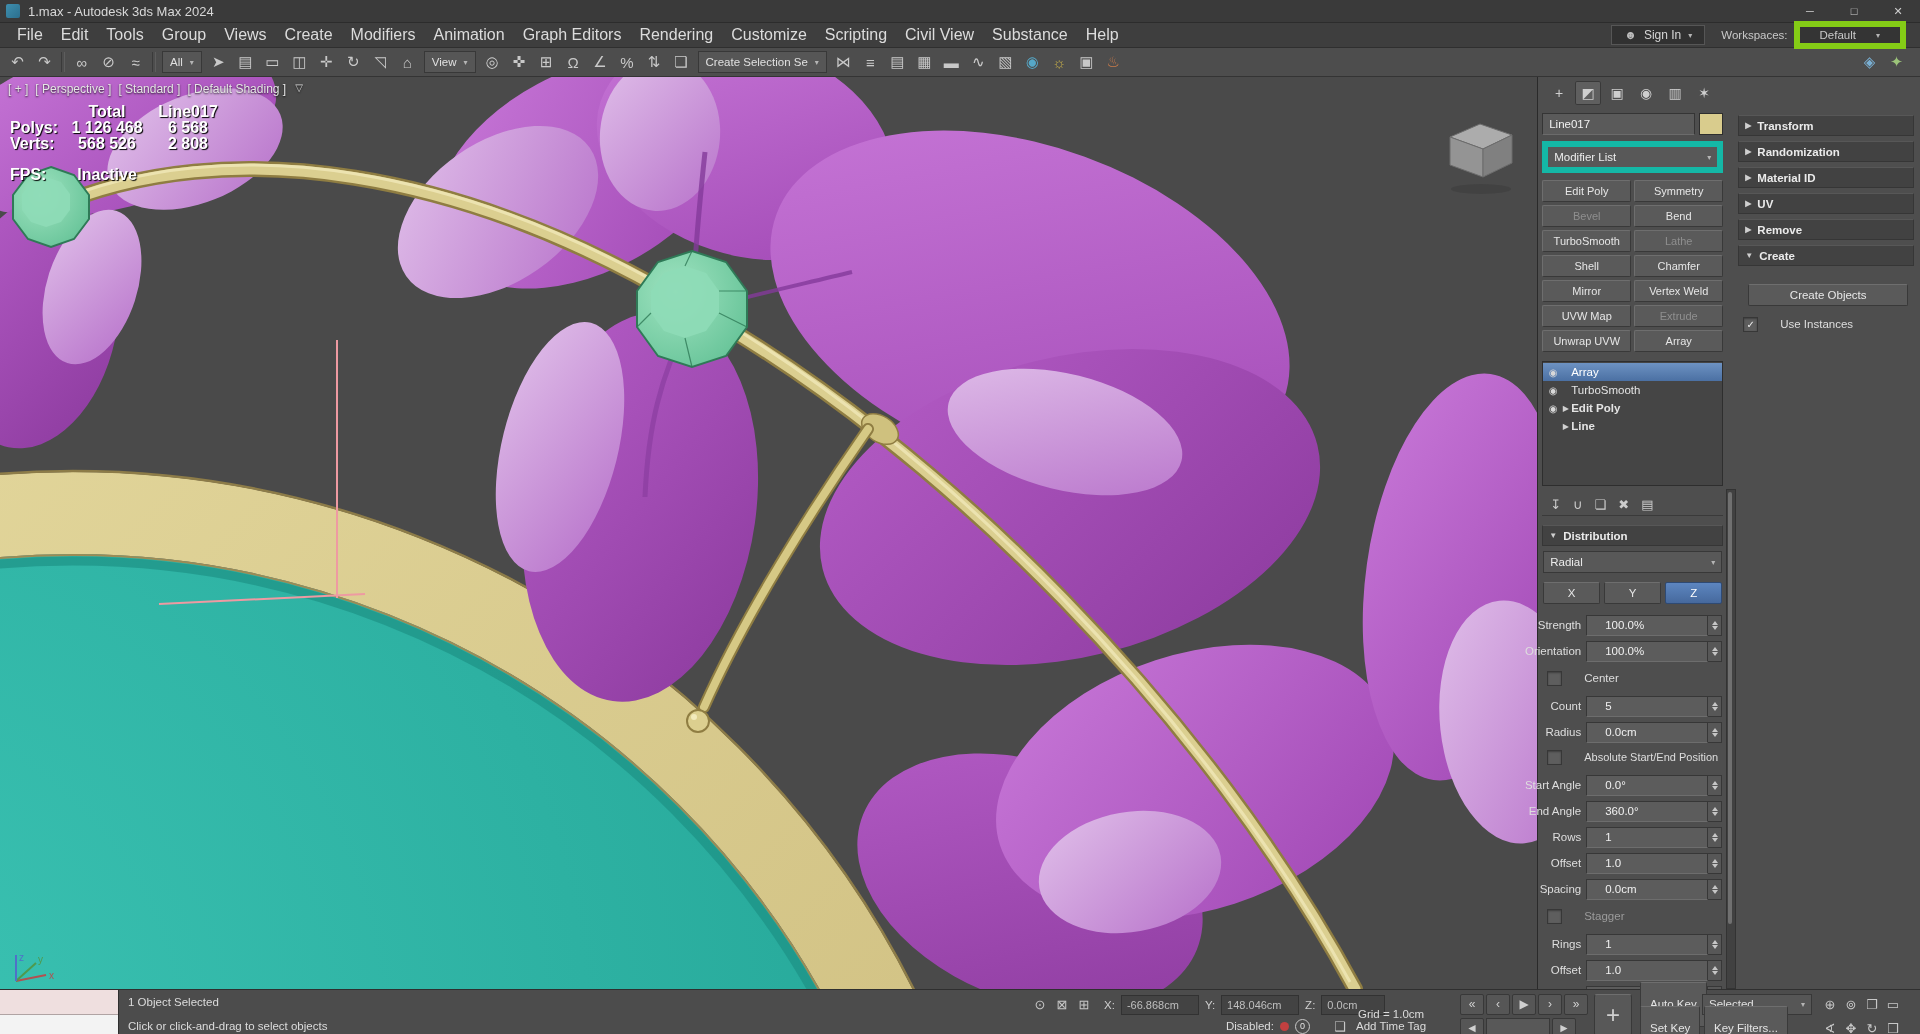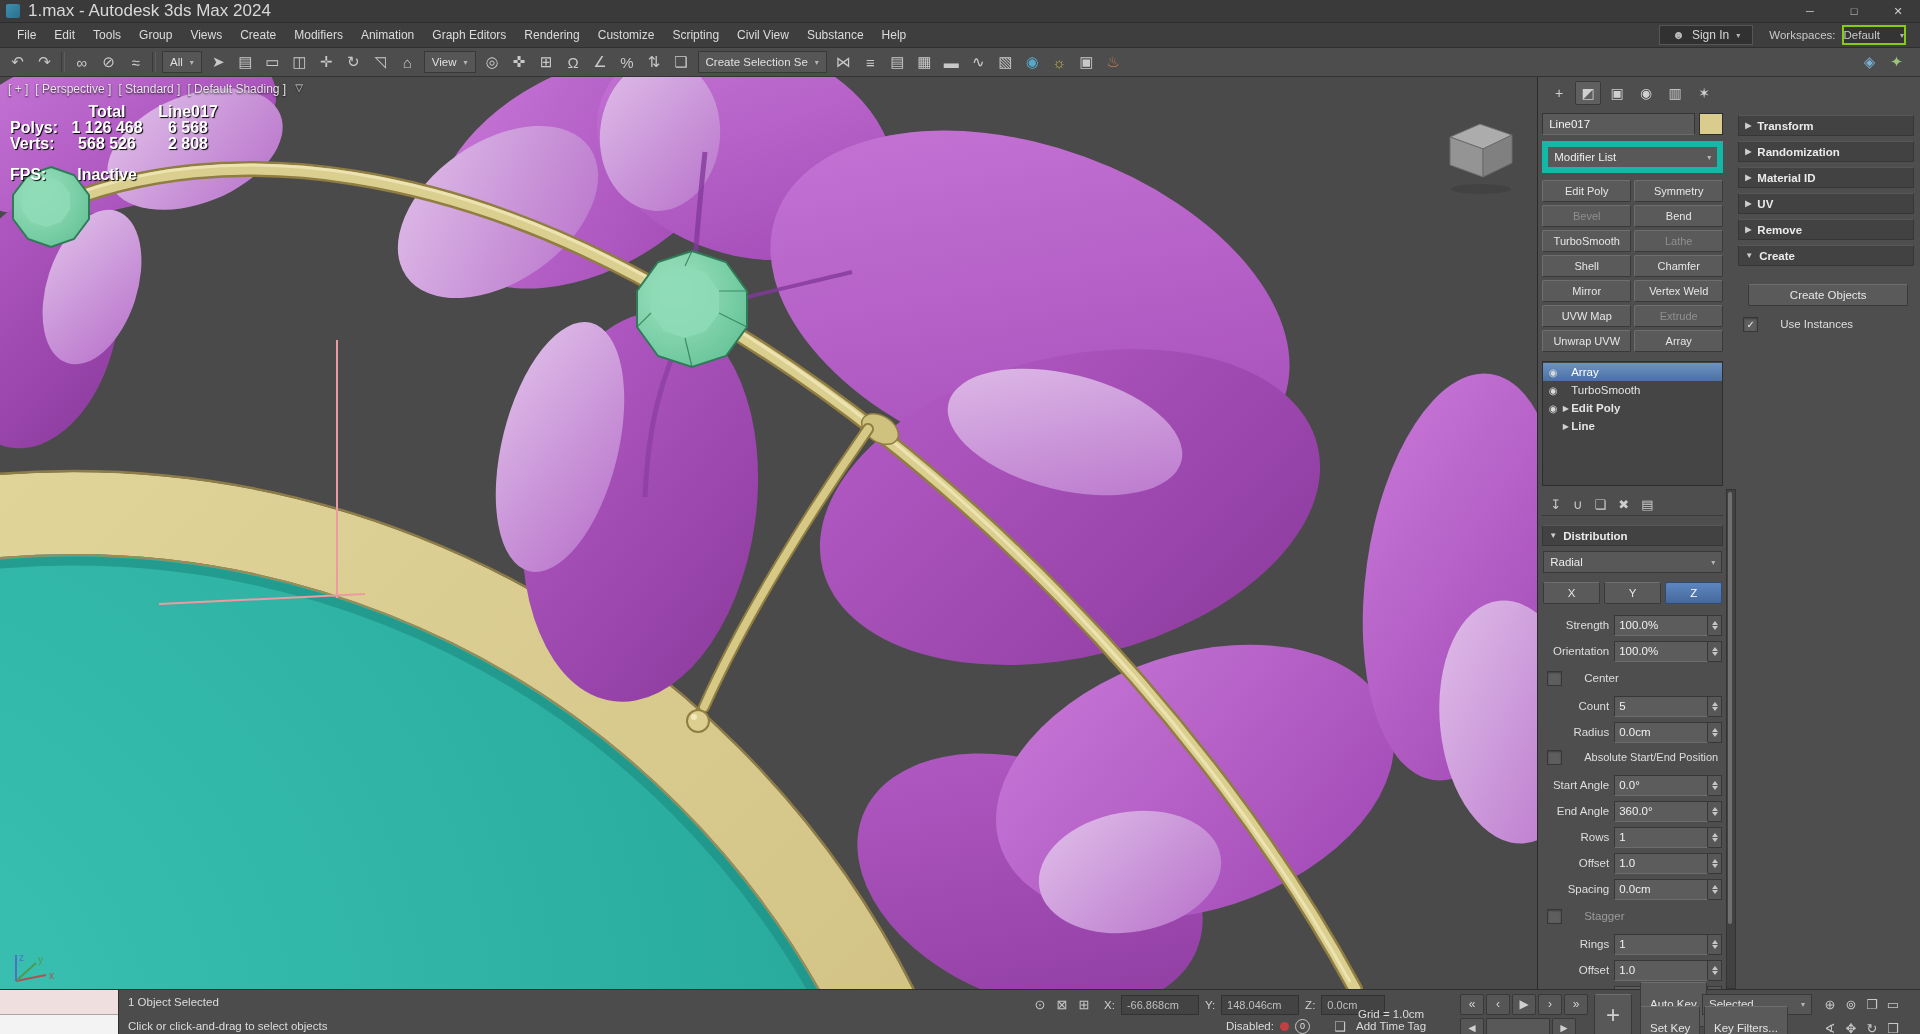--- a/index.html
+++ b/index.html
@@ -2,33 +2,33 @@
 <html><head>
 <meta charset="utf-8">
 <style>
   html,body{margin:0;padding:0}
   body{width:1920px;height:1034px;overflow:hidden;background:#4a4a4a;
        font-family:"Liberation Sans",sans-serif;font-size:12px;color:#d6d6d6;user-select:none}
 
   
   .titlebar{height:22px;background:#3a3a3a;border-bottom:1px solid #2c2c2c;display:flex;align-items:center;gap:8px;padding-left:6px}
   .app-icon{width:14px;height:14px;border-radius:2px;background:linear-gradient(135deg,#3f8fae,#2b6f8e)}
-  .tb-title{font-size:17px;color:#d8d8d8}
+  .tb-title{font-size:13px;color:#d8d8d8}
   .win-controls{margin-left:auto;display:flex;height:100%}
   .win-btn{width:44px;display:flex;align-items:center;justify-content:center;color:#cfcfcf;font-size:11px}
 
   
   .menubar{height:24px;background:#3e3e3e;border-bottom:1px solid #2f2f2f;display:flex;align-items:center;padding:0 8px}
-  .menu-item{padding:4px 9px;font-size:12px;color:#dcdcdc;white-space:nowrap}
+  .menu-item{padding:4px 9px;font-size:16px;color:#dcdcdc;white-space:nowrap}
   .menubar-right{margin-left:auto;display:flex;align-items:center;gap:16px}
   .signin{display:flex;align-items:center;gap:7px;background:#313131;border:1px solid #565656;padding:2px 12px}
   .caret{font-size:8px;color:#b5b5b5}
   .person-icon{font-size:12px;color:#bdbdbd}
   .workspaces{display:flex;align-items:center;gap:6px;color:#c9c9c9;font-size:11.5px;padding-right:6px}
-  .ws-dd{background:#343434;border:2px solid #84cc16;padding:2px 0;display:flex;align-items:center;gap:20px}
+  .ws-dd{background:#343434;border:6px solid #84cc16;padding:2px 20px;display:flex;align-items:center;gap:20px}
 
   
   .toolbar{height:28px;background:#4d4d4d;border-bottom:1px solid #343434;display:flex;align-items:center;padding:0 4px}
   .tool-group{display:flex;align-items:center}
   .tool-icon{width:27px;height:24px;display:flex;align-items:center;justify-content:center;font-size:15px;color:#c9c9c9}
   .tool-sep{width:2px;height:20px;border-left:1px solid #3a3a3a;border-right:1px solid #5d5d5d;margin:0 3px}
   .tool-dd{height:20px;background:#565656;border:1px solid #383838;display:flex;align-items:center;gap:7px;padding:0 7px;font-size:11.5px;color:#e0e0e0;margin:0 3px;white-space:nowrap}
   .tool-right{margin-left:auto;display:flex;align-items:center;margin-right:6px}
 
   
@@ -73,21 +73,21 @@
   .rh-arrow{font-size:8px;color:#cfcfcf}
   .r-head .arr-e{display:none}
   .r-head.expanded .arr-e{display:inline}
   .dist-dd{height:20px;background:#585858;border:1px solid #383838;display:flex;align-items:center;justify-content:space-between;padding:0 6px;margin:2px 1px 9px;color:#ececec}
   .axis-row{display:flex;gap:4px;margin:0 1px 11px}
   .axis-btn{flex:1;height:20px;background:#5a5a5a;border:1px solid #393939;border-top-color:#6e6e6e;border-radius:2px;display:flex;align-items:center;justify-content:center;color:#e6e6e6}
   .axis-btn.active{background:linear-gradient(#5d86c0,#46699d);border-color:#2f4a73;color:#fff}
   .param-row{display:flex;align-items:center;justify-content:flex-end;gap:5px;height:20px;margin:0 1px 6px 0}
   .param-label{color:#dedede;white-space:nowrap}
   .fieldspin{display:flex}
-  .param-field{width:84px;height:19px;background:#5c5c5c;border:1px solid #373737;border-bottom-color:#6d6d6d;display:flex;align-items:center;padding:0 4px;color:#f0f0f0}
+  .param-field{width:84px;height:19px;background:#5c5c5c;border:1px solid #373737;border-bottom-color:#6d6d6d;display:flex;align-items:center;padding:0 18px;color:#f0f0f0}
   .spinner{width:13px;display:flex;flex-direction:column;justify-content:space-between;background:#575757;border:1px solid #373737;border-left:none;padding:2px 0}
   .spin-up,.spin-down{width:0;height:0;border:3px solid transparent;margin:0 auto}
   .spin-up{border-bottom:4px solid #c6c6c6}
   .spin-down{border-top:4px solid #c6c6c6}
   .check-row{display:flex;align-items:center;gap:22px;height:18px;margin:4px 0 9px 5px;color:#dedede}
   .mt8{margin-top:8px}
   .cb{width:13px;height:13px;background:#5e5e5e;border:1px solid #373737;box-shadow:inset 0 1px 2px rgba(0,0,0,.35);display:flex;align-items:center;justify-content:center;font-size:10px;color:#f0f0f0}
   .cb.checked::after{content:"✓"}
   .check-row.dim .lab{color:#9b9b9b}
   .r-create-btn{width:158px;height:20px;margin:18px 0 9px 10px;background:#5a5a5a;border:1px solid #393939;border-top-color:#6e6e6e;border-radius:2px;display:flex;align-items:center;justify-content:center;color:#e8e8e8}

